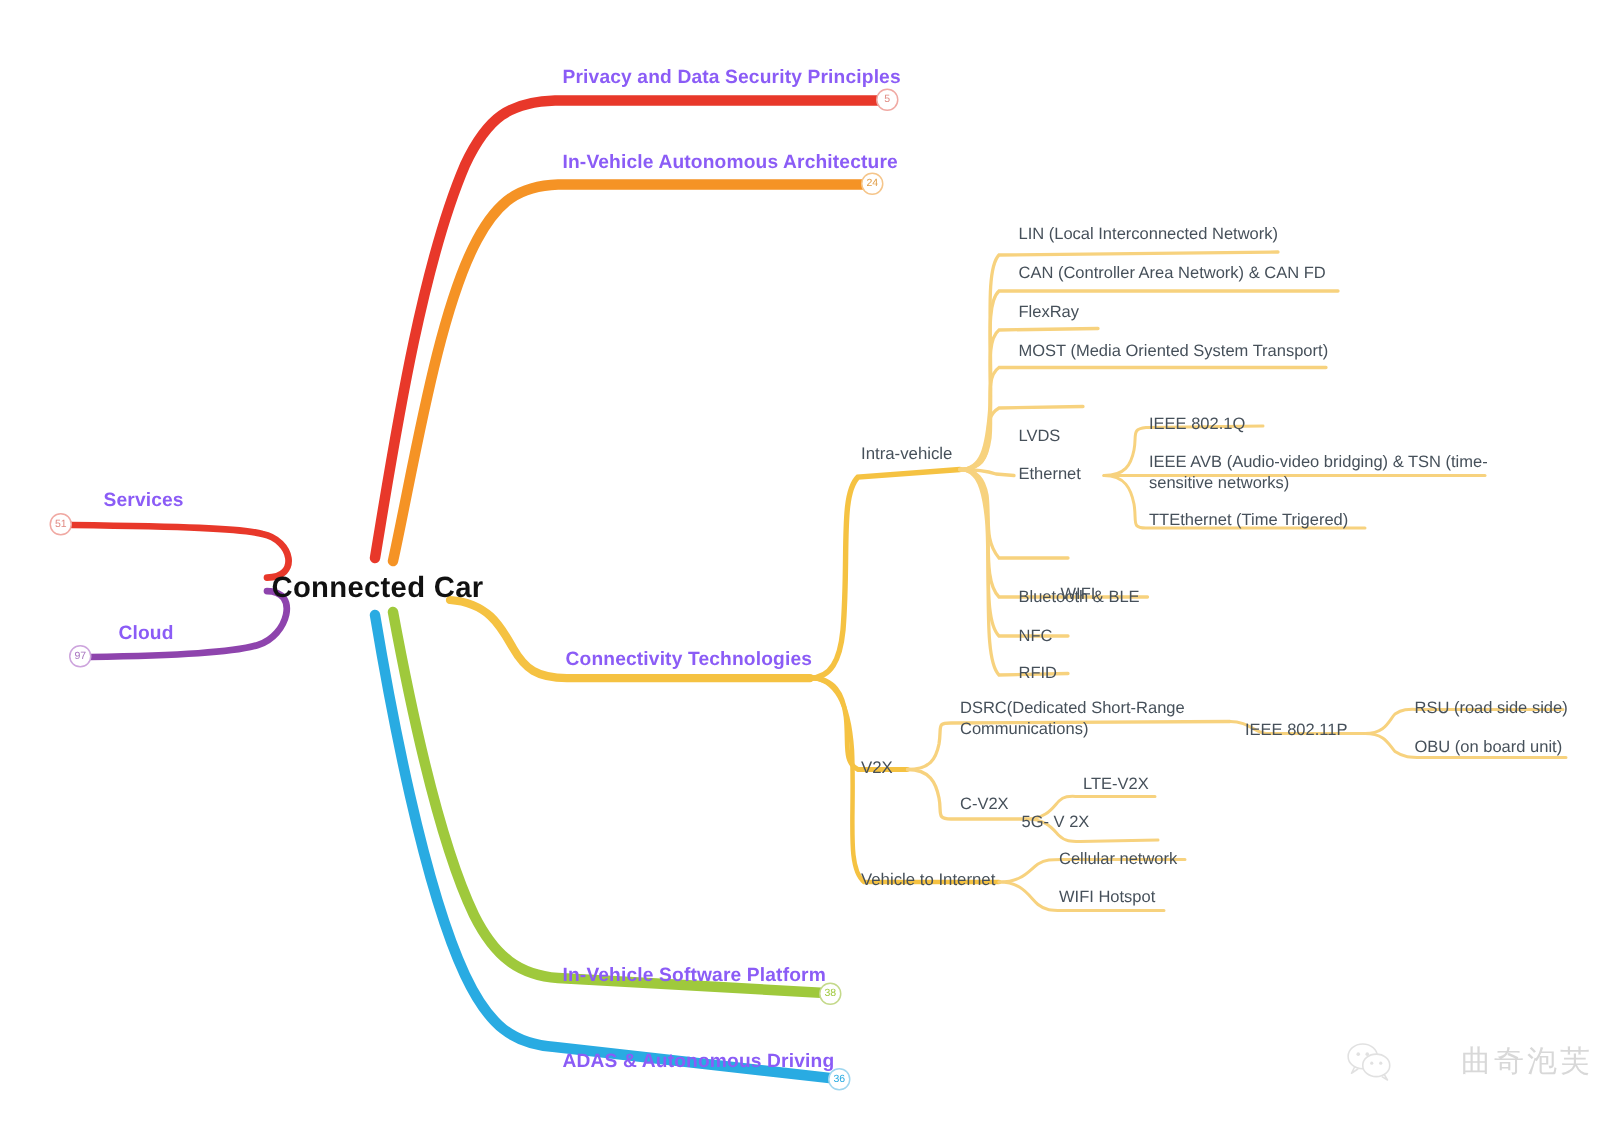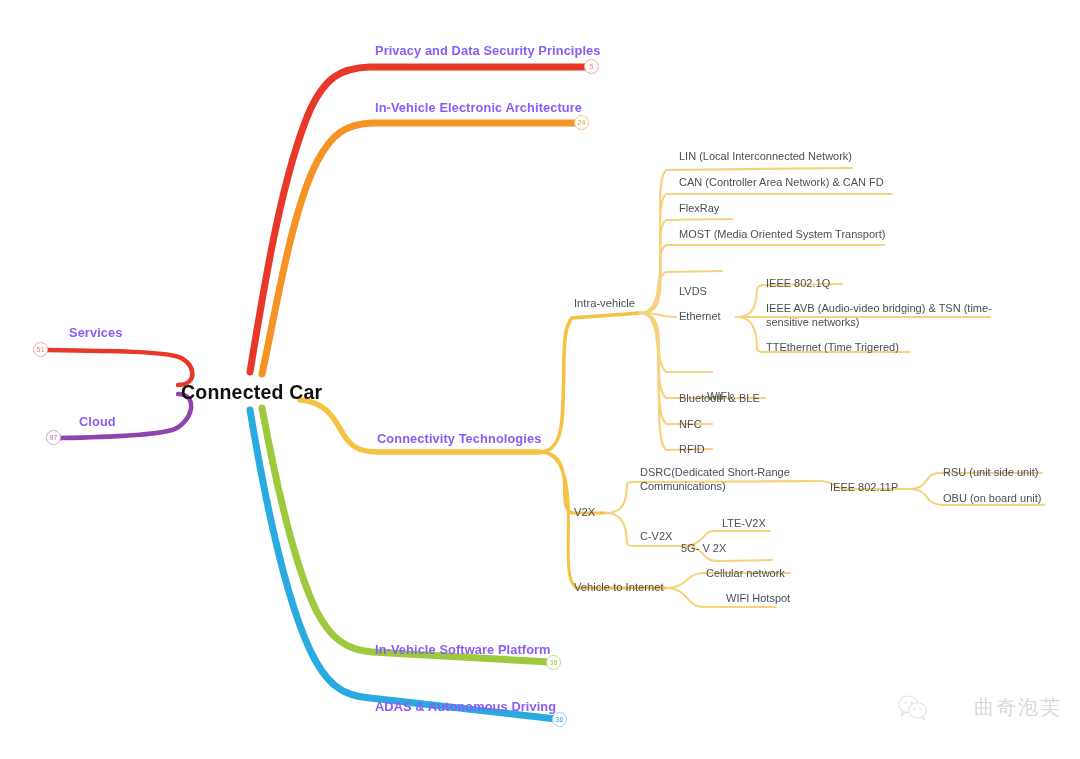--- a/index.html
+++ b/index.html
@@ -136,21 +136,21 @@
 
   <div class="main-branch-label" style="left:69px; top:325px;">Services</div>
   <div class="badge" style="left:33px; top:342px; border-color:#f0a9a3; color:#e08a82;">51</div>
 
   <div class="main-branch-label" style="left:79px; top:414px;">Cloud</div>
   <div class="badge" style="left:46px; top:430px; border-color:#cda4dd; color:#a874bf;">97</div>
 
   <div class="main-branch-label" style="left:375px; top:43px;">Privacy and Data Security Principles</div>
   <div class="badge" style="left:584px; top:59px; border-color:#f0a9a3; color:#e08a82;">5</div>
 
-  <div class="main-branch-label" style="left:375px; top:100px;">In-Vehicle Electronic Architecture</div>
+  <div class="main-branch-label" style="left:375px; top:100px;">In-Vehicle Autonomous Architecture</div>
   <div class="badge" style="left:574px; top:115px; border-color:#f5c58a; color:#e09c44;">24</div>
 
   <div class="main-branch-label" style="left:375px; top:642px;">In-Vehicle Software Platform</div>
   <div class="badge" style="left:546px; top:655px; border-color:#c4d98a; color:#9fc93c;">38</div>
 
   <div class="main-branch-label" style="left:375px; top:699px;">ADAS &amp; Autonomous Driving</div>
   <div class="badge" style="left:552px; top:712px; border-color:#9ed6ef; color:#29abe2;">36</div>
 
   <div class="main-branch-label" style="left:377px; top:431px;">Connectivity Technologies</div>
 
@@ -170,29 +170,29 @@
   <div class="node lvl4" style="left:766px; top:277px;">IEEE 802.1Q</div>
   <div class="node lvl4 wrap" style="left:766px; top:302px; width:228px;">IEEE AVB (Audio-video bridging) &amp; TSN (time-sensitive networks)</div>
   <div class="node lvl4" style="left:766px; top:341px;">TTEthernet (Time Trigered)</div>
 
   <div class="node lvl2" style="left:574px; top:505px;">V2X</div>
 
   <div class="node lvl3 wrap" style="left:640px; top:466px; width:180px;">DSRC(Dedicated Short-Range Communications)</div>
   <div class="node lvl3" style="left:640px; top:530px;">C-V2X</div>
 
   <div class="node lvl4" style="left:830px; top:481px;">IEEE 802.11P</div>
-  <div class="node lvl4" style="left:943px; top:466px;">RSU (unit side unit)</div>
+  <div class="node lvl4" style="left:943px; top:466px;">RSU (road side side)</div>
   <div class="node lvl4" style="left:943px; top:492px;">OBU (on board unit)</div>
 
   <div class="node lvl4" style="left:722px; top:517px;">LTE-V2X</div>
   <div class="node lvl4" style="left:681px; top:542px;">5G- V 2X</div>
 
   <div class="node lvl2" style="left:574px; top:580px;">Vehicle to Internet</div>
   <div class="node lvl4" style="left:706px; top:567px;">Cellular network</div>
-  <div class="node lvl4" style="left:706px; top:592px;margin-left:20px;">WIFI Hotspot</div>
+  <div class="node lvl4" style="left:706px; top:592px;">WIFI Hotspot</div>
 
   <div class="watermark" style="left:898px; top:694px;gap:46px;">
     <svg class="wm-logo" viewBox="0 0 40 34">
       <ellipse cx="14" cy="12" rx="13" ry="11" fill="none" stroke="#c9c9c9" stroke-width="1.4"></ellipse>
       <path d="M7,21 L4,27 L10,23" fill="none" stroke="#c9c9c9" stroke-width="1.4" stroke-linejoin="round"></path>
       <circle cx="10" cy="10" r="1.6" fill="#c9c9c9"></circle>
       <circle cx="18" cy="10" r="1.6" fill="#c9c9c9"></circle>
       <ellipse cx="26" cy="20" rx="12" ry="10" fill="#ffffff" stroke="#c9c9c9" stroke-width="1.4"></ellipse>
       <path d="M33,28 L36,33 L31,30" fill="none" stroke="#c9c9c9" stroke-width="1.4" stroke-linejoin="round"></path>
       <circle cx="22" cy="18" r="1.4" fill="#c9c9c9"></circle>

